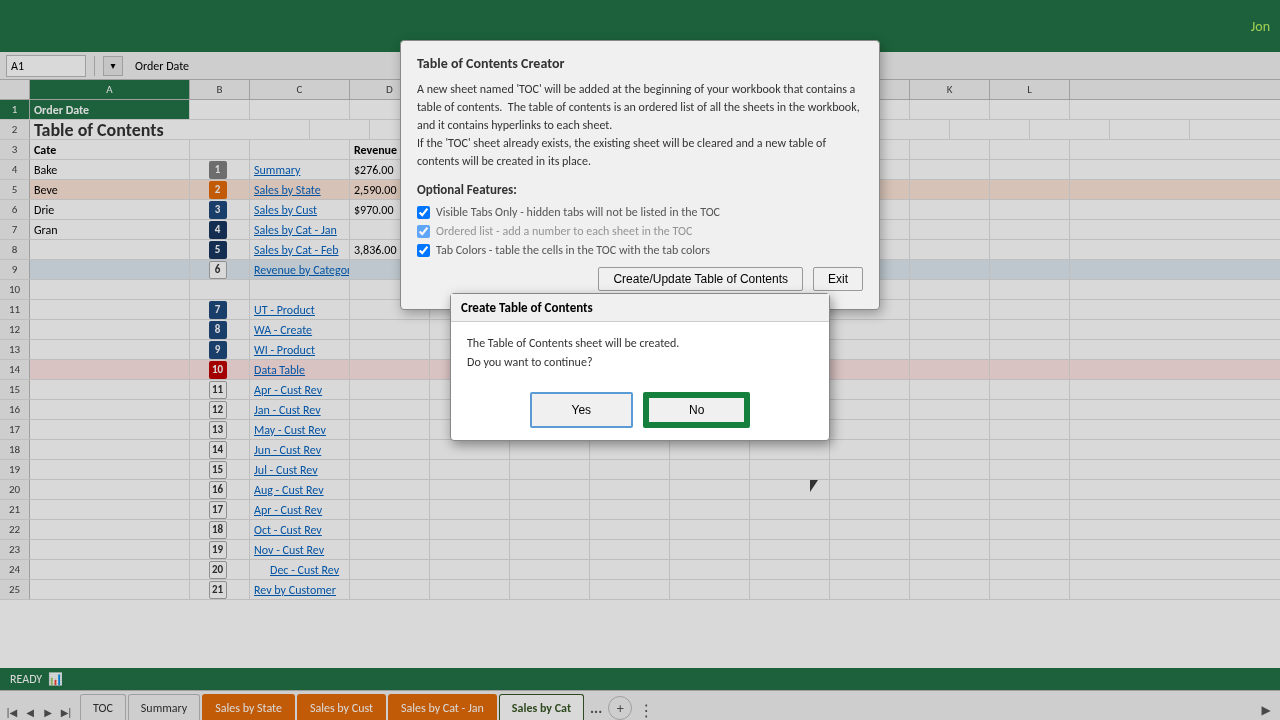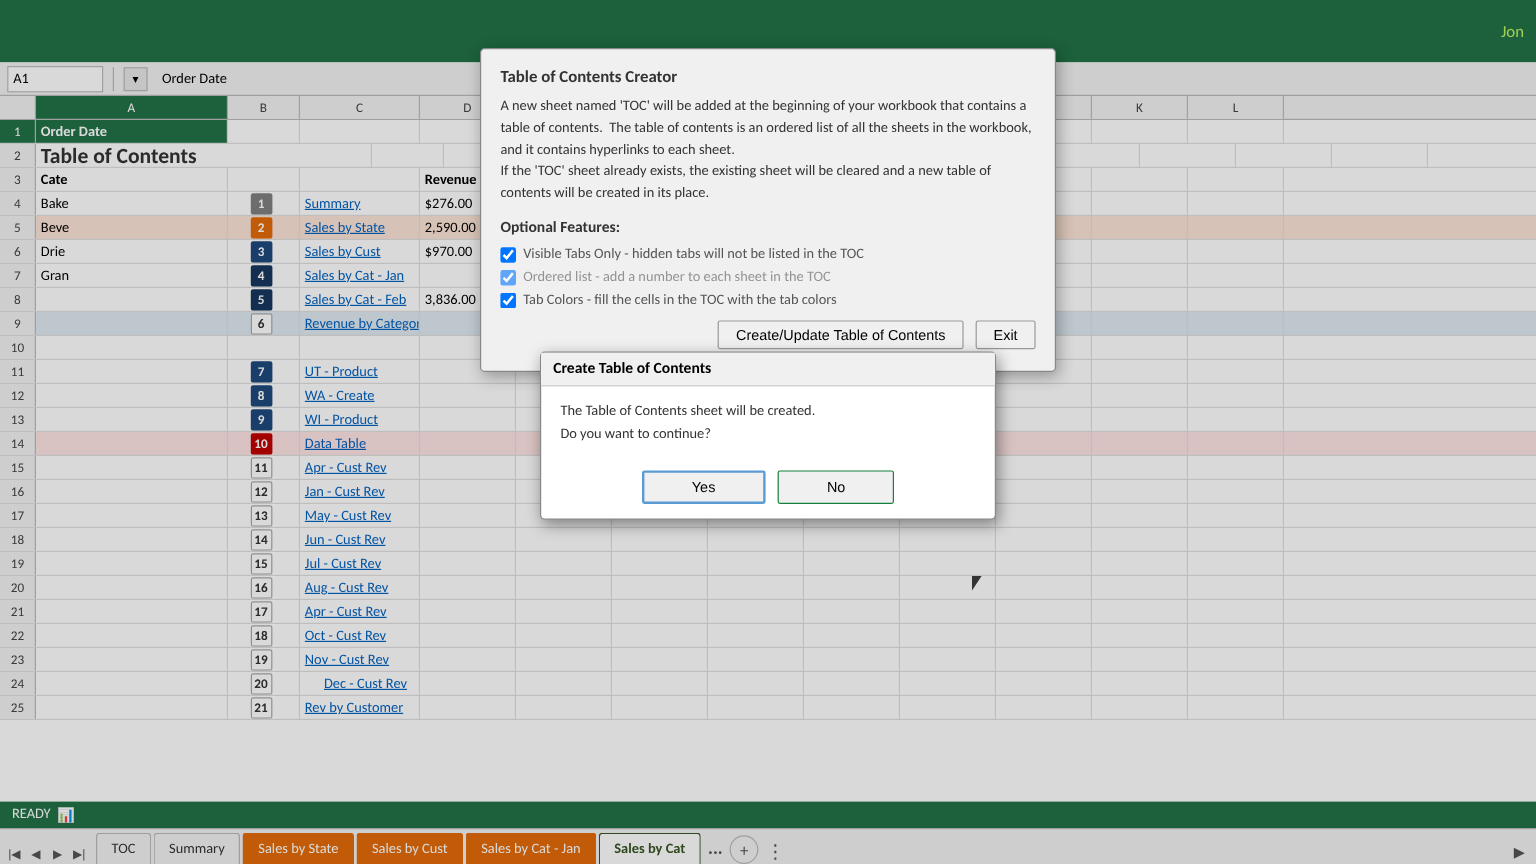--- a/index.html
+++ b/index.html
@@ -439,21 +439,21 @@
       padding: 5px 40px;
       background: #f0f0f0;
       border: 2px solid #5b9bd5;
       cursor: pointer;
       font-size: 12px;
       border-radius: 2px;
     }
     .btn-no {
       padding: 5px 40px;
       background: #f0f0f0;
-      border: 1px solid #15803d;
+      border: 6px solid #15803d;
       cursor: pointer;
       font-size: 12px;
       border-radius: 2px;
     }
 
     
     .cursor-dot {
       position: absolute;
       width: 12px;
       height: 12px;
@@ -1020,21 +1020,21 @@
         <div class="checkbox-row">
           <input type="checkbox" checked="" style="">
           <span>Visible Tabs Only - hidden tabs will not be listed in the TOC</span>
         </div>
         <div class="checkbox-row" style="opacity:0.6;">
           <input type="checkbox" checked="" style="">
           <span>Ordered list - add a number to each sheet in the TOC</span>
         </div>
         <div class="checkbox-row">
           <input type="checkbox" checked="" style="">
-          <span>Tab Colors - fill the cells in the TOC with the tab colors</span>
+          <span>Tab Colors - table the cells in the TOC with the tab colors</span>
         </div>
         <div class="dialog-buttons">
           <button class="btn-create">Create/Update Table of Contents</button>
           <button class="btn-exit">Exit</button>
         </div>
       </div>
 
       <div class="confirm-dialog">
         <div class="confirm-title-bar">
           <span>Create Table of Contents</span>

